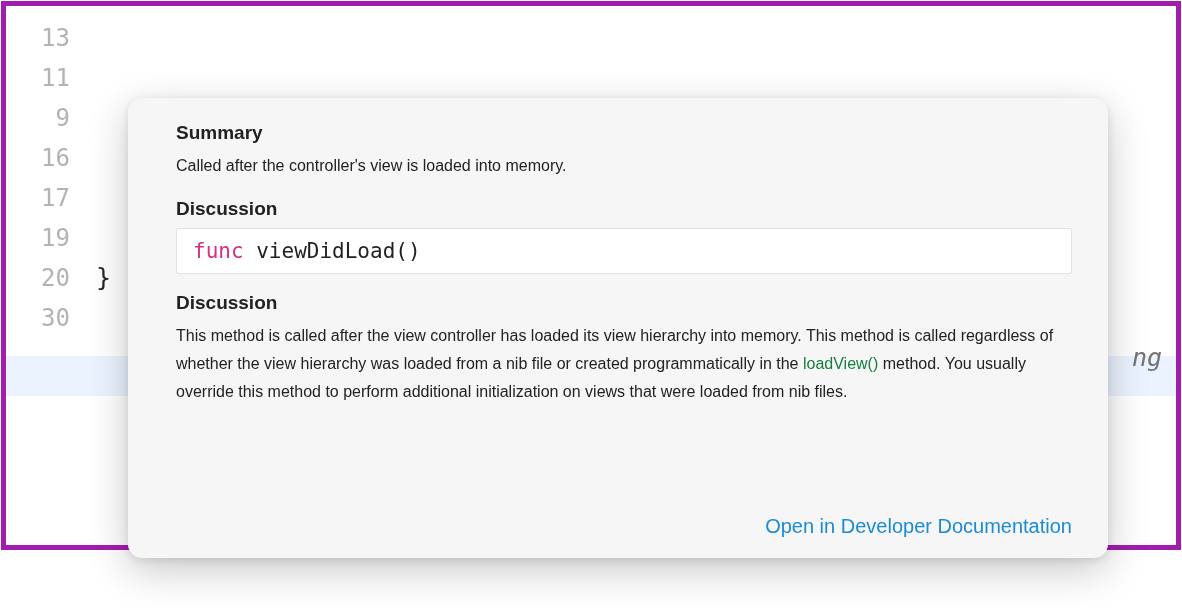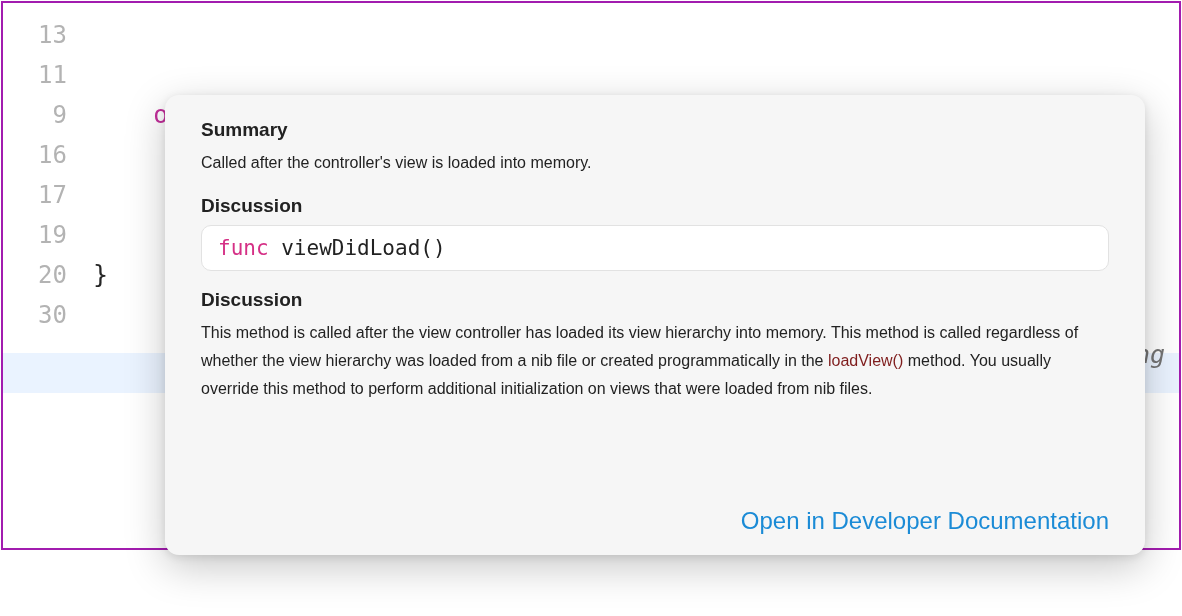--- a/index.html
+++ b/index.html
@@ -5,21 +5,21 @@
     * { margin: 0; padding: 0; box-sizing: border-box; }
     body {
       font-family: -apple-system, BlinkMacSystemFont, "Helvetica Neue", Helvetica, Arial, sans-serif;
       background: #fff;
       width: 1182px;
       height: 616px;
       overflow: hidden;
       position: relative;
     }
     .frame {
-      border: 2px solid #a21caf;
+      border: 5px solid #a21caf;
       width: 1180px;
       height: 549px;
       margin: 1px;
       position: relative;
       background: #fff;
     }
     .editor {
       position: absolute;
       top: 0;
       left: 0;
@@ -69,52 +69,51 @@
 
     .popover {
       position: absolute;
       top: 92px;
       left: 122px;
       width: 980px;
       height: 460px;
       background: #f6f6f6;
       border-radius: 14px;
       box-shadow: 0 12px 40px rgba(0,0,0,0.22), 0 2px 8px rgba(0,0,0,0.10);
-      padding: 24px 36px 22px 36px;
-      margin-left: 40px;
+      padding: 24px 36px 22px 48px;
     }
     .popover h4 {
       font-size: 19px;
       font-weight: 700;
       color: #222;
       margin-bottom: 8px;
     }
     .popover .section { margin-bottom: 18px; }
     .popover p {
       font-size: 16px;
       line-height: 28px;
       color: #222;
     }
     .decl-box {
       background: #fff;
       border: 1px solid #e2e2e2;
-      border-radius: 10px;
+      border-radius: 2px;
       padding: 10px 16px;
       font-family: "SF Mono", Menlo, Monaco, Consolas, monospace;
       font-size: 21px;
       color: #222;
       margin-top: 6px;
     }
     .decl-kw { color: #d53086; }
-    .link { color: #7f1d1d; cursor: pointer; }
+    .link { color: #15803d; cursor: pointer; }
     .doc-link-row {
       position: absolute;
       bottom: 20px;
       right: 36px;
-      font-size: 24px;
+      font-size: 20px;
     }
     .doc-link-row a { color: #1b8bd6; text-decoration: none; cursor:pointer;}
   </style>
 </head>
 <body>
 
 <div class="frame">
   <div class="editor">
     <div class="line-highlight"></div>
 

